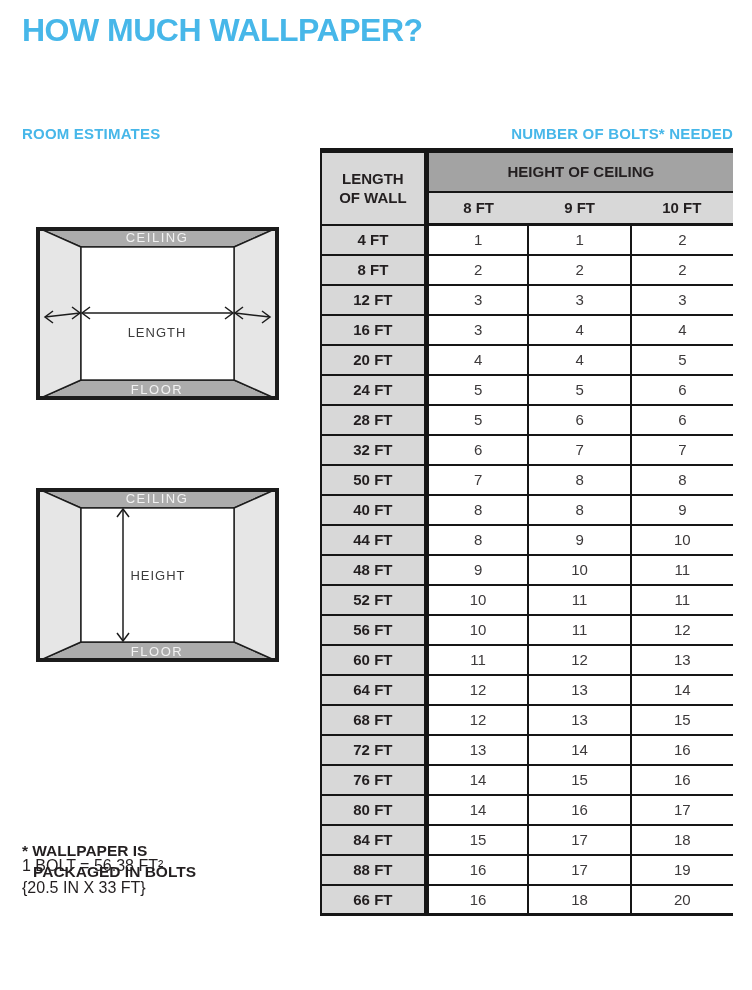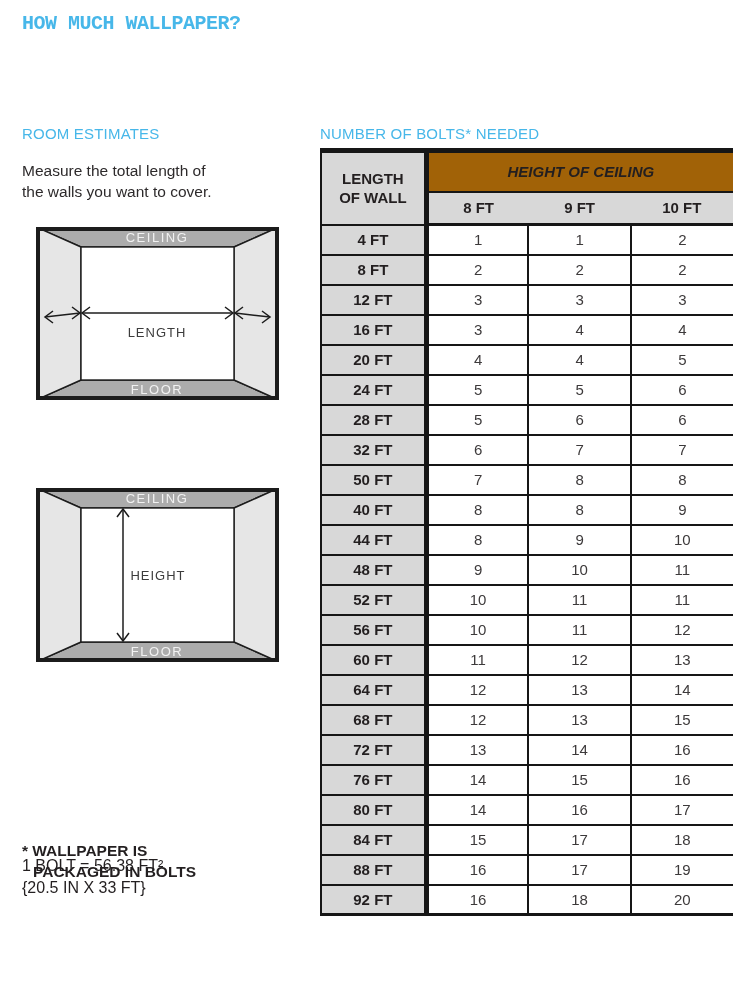--- a/index.html
+++ b/index.html
@@ -2,30 +2,29 @@
 <html><head>
 <meta charset="utf-8">
 <style>
   * { margin: 0; padding: 0; box-sizing: border-box; }
   html, body { background: #ffffff; }
   body { font-family: "Liberation Sans", "DejaVu Sans", sans-serif; color: #231f20; }
   .page { position: relative; width: 752px; height: 990px; background: #fff; overflow: hidden; }
 
   .page-title {
     position: absolute; left: 22px; top: 12px;
-    font-size: 20px; font-weight: bold; letter-spacing: -0.5px;
+    font-size: 32px; font-weight: bold; letter-spacing: -0.5px;
     color: #47b7e9;
-    font-family: Liberation Mono, monospace;
   }
   .section-heading {
-    position: absolute; font-size: 15px; font-weight: normal;
+    position: absolute; font-size: 15px; font-weight: bold;
     color: #47b7e9; letter-spacing: 0.2px;
   }
   .heading-room { left: 22px; top: 125px; }
-  .heading-bolts { left: 320px; top: 125px; width: 413px; text-align: left; }
+  .heading-bolts { left: 320px; top: 125px; width: 413px; text-align: right; }
 
   .para {
     position: absolute; left: 22px; font-size: 15.5px; line-height: 21px;
     color: #2d2a2b; white-space: pre-line;
   }
   .para-length { top: 160px; }
   .para-height { top: 426px; }
   .para-chart  { top: 687px; }
 
   .footnote {
@@ -56,23 +55,22 @@
     border-left: 2px solid #161616;
   }
   table.bolts col.c-label { width: 105px; }
   table.bolts col.c-data  { width: 102px; }
   table.bolts th, table.bolts td { text-align: center; vertical-align: middle; padding: 0; }
   .corner-cell {
     background: #d8d8d8; font-weight: bold; white-space: pre-line;
     line-height: 19px; border-right: 5px solid #161616;
   }
   .group-header-cell {
-    background: #a16207; font-weight: bold; height: 41px;
+    background: #a3a3a3; font-weight: bold; height: 41px;
     border-bottom: 2px solid #161616;
-    font-style: italic;
   }
   .col-header-cell {
     background: #d8d8d8; font-weight: bold; height: 33px;
     border-bottom: 3px solid #161616;
   }
   .row-label-cell {
     background: #d8d8d8; font-weight: bold; height: 19px;
     border-right: 5px solid #161616; border-top: 2px solid #161616;
   }
   .data-cell {
@@ -83,22 +81,20 @@
 </head>
 <body>
 
 <div class="page">
 
   <h1 class="page-title">HOW MUCH WALLPAPER?</h1>
 
   <div class="section-heading heading-room">ROOM ESTIMATES</div>
   <div class="section-heading heading-bolts">NUMBER OF BOLTS* NEEDED</div>
 
-  <div class="para para-length">Measure the total length of
-the walls you want to cover.</div>
 
   <div class="diagram diagram-length">
     <svg width="243" height="173" viewBox="0 0 243 173">
       <polygon points="0,0 243,0 198,20 45,20" fill="#acacac" stroke="#1c1c1c" stroke-width="1.4"></polygon>
       <polygon points="0,173 45,153 198,153 243,173" fill="#acacac" stroke="#1c1c1c" stroke-width="1.4"></polygon>
       <polygon points="0,0 45,20 45,153 0,173" fill="#e6e6e6" stroke="#1c1c1c" stroke-width="1.4"></polygon>
       <polygon points="243,0 198,20 198,153 243,173" fill="#e6e6e6" stroke="#1c1c1c" stroke-width="1.4"></polygon>
       <rect x="45" y="20" width="153" height="133" fill="#ffffff" stroke="#1c1c1c" stroke-width="1.4"></rect>
       <rect x="2" y="2" width="239" height="169" fill="none" stroke="#1c1c1c" stroke-width="4"></rect>
       <g stroke="#1c1c1c" stroke-width="1.5" fill="none">
@@ -315,21 +311,21 @@
           </tr>
 
           <tr>
             <th class="row-label-cell">88 FT</th>
             <td class="data-cell">16</td>
             <td class="data-cell sep">17</td>
             <td class="data-cell sep">19</td>
           </tr>
 
           <tr>
-            <th class="row-label-cell">92 FT</th>
+            <th class="row-label-cell">66 FT</th>
             <td class="data-cell">16</td>
             <td class="data-cell sep">18</td>
             <td class="data-cell sep">20</td>
           </tr>
 
       </tbody>
     </table>
   </div>
 
 </div>

